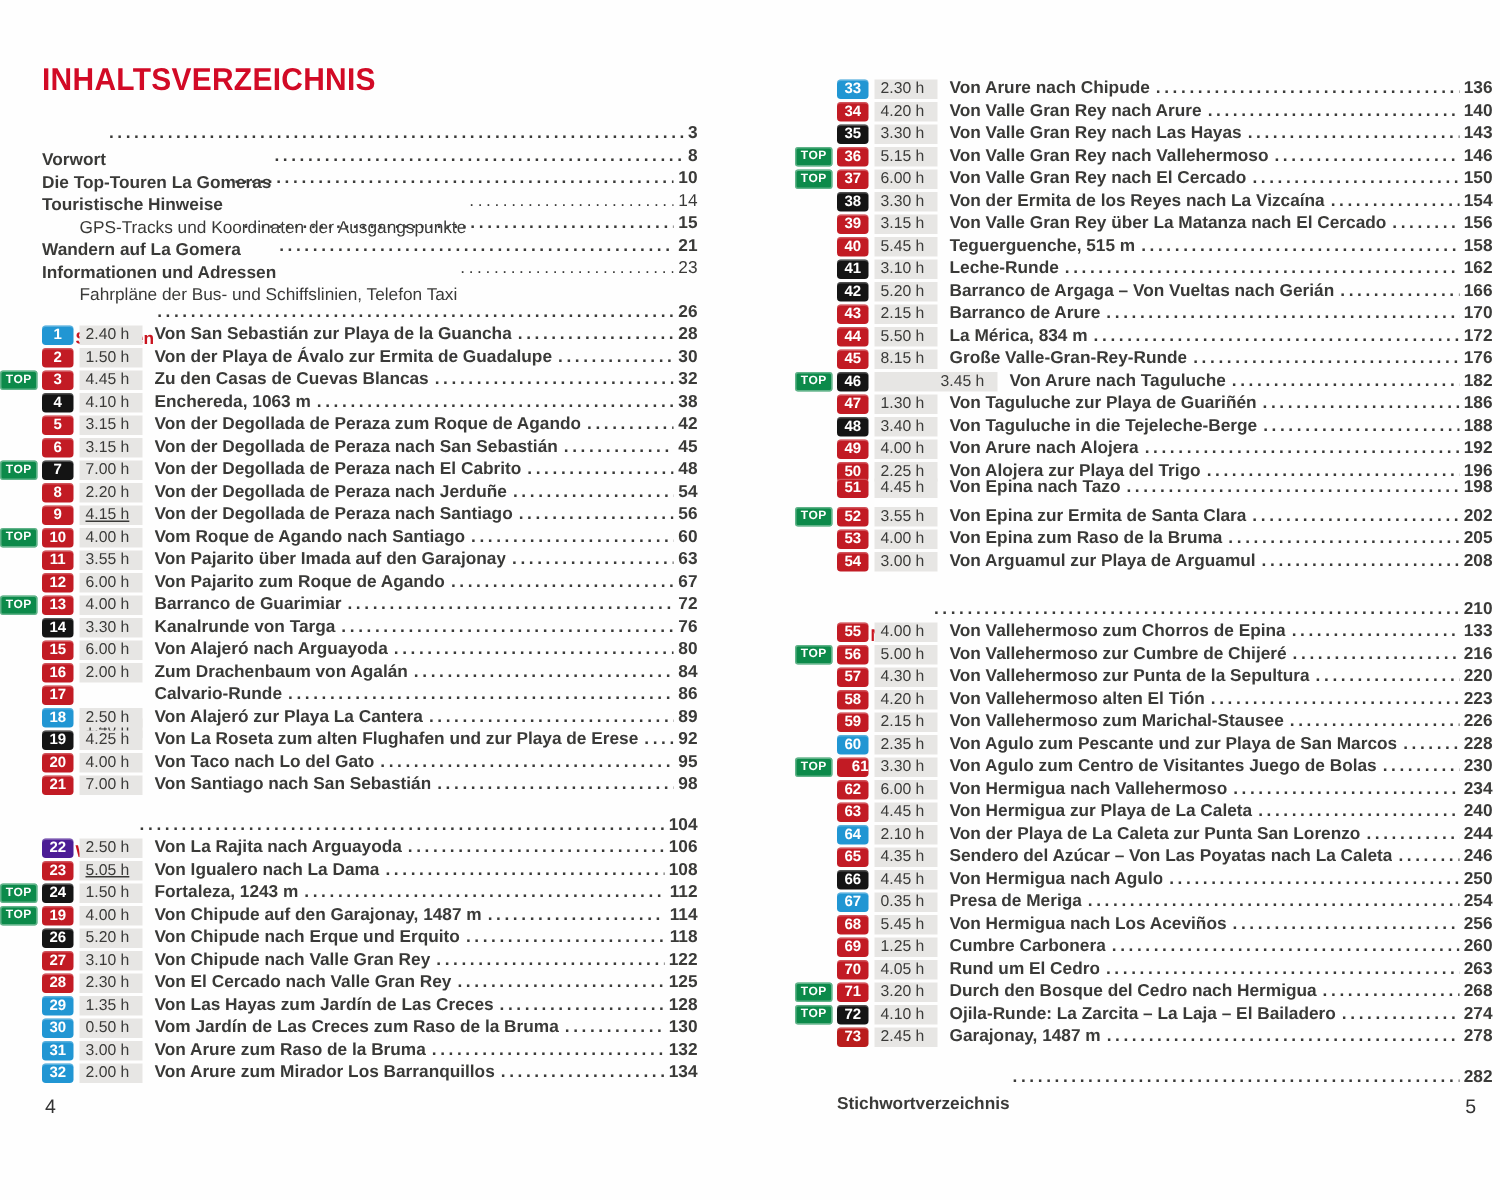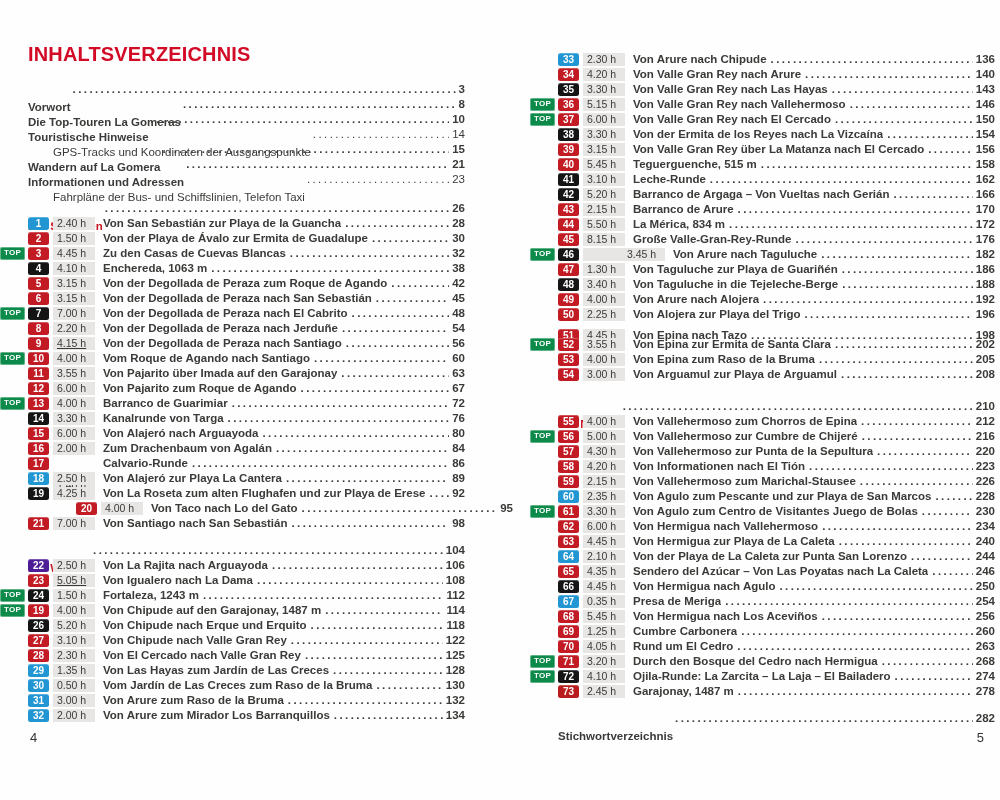--- a/index.html
+++ b/index.html
@@ -235,21 +235,21 @@
         <span class="dots">................................................................................................................................................................</span>
         <span class="pg">89</span>
       </div>
       <div class="row tour" style="top: 486px;">
         <span class="badge" style="background: rgb(20, 20, 20);">19</span>
         <span class="time" style="background: rgb(231, 230, 228);">4.25 h</span>
         <span class="titletext">Von La Roseta zum alten Flughafen und zur Playa de Erese</span>
         <span class="dots">................................................................................................................................................................</span>
         <span class="pg">92</span>
       </div>
-      <div class="row tour" style="top: 501px; margin-left: 48px;">
+      <div class="row tour" style="top: 501px;">
         <span class="badge" style="background: rgb(194, 27, 36);">20</span>
         <span class="time" style="background: rgb(231, 230, 228);">4.00 h</span>
         <span class="titletext">Von Taco nach Lo del Gato</span>
         <span class="dots">................................................................................................................................................................</span>
         <span class="pg">95</span>
       </div>
       <div class="row tour" style="top: 516px;">
         <span class="badge" style="background: rgb(194, 27, 36);">21</span>
         <span class="time" style="background: rgb(231, 230, 228);">7.00 h</span>
         <span class="titletext">Von Santiago nach San Sebastián</span>
@@ -464,21 +464,21 @@
         <span class="dots">................................................................................................................................................................</span>
         <span class="pg">192</span>
       </div>
       <div class="row tour" style="top: 307px;">
         <span class="badge" style="background: rgb(194, 27, 36);">50</span>
         <span class="time" style="background: rgb(231, 230, 228);">2.25 h</span>
         <span class="titletext">Von Alojera zur Playa del Trigo</span>
         <span class="dots">................................................................................................................................................................</span>
         <span class="pg">196</span>
       </div>
-      <div class="row tour" style="top: 328px;">
+      <div class="row tour" style="top: 318px;">
         <span class="badge" style="background: rgb(194, 27, 36);">51</span>
         <span class="time" style="background: rgb(231, 230, 228);">4.45 h</span>
         <span class="titletext">Von Epina nach Tazo</span>
         <span class="dots">................................................................................................................................................................</span>
         <span class="pg">198</span>
       </div>
       <div class="row tour" style="top: 337px;">
         <span class="topbadge" style="background: rgb(12, 138, 74);">TOP</span>
         <span class="badge" style="background: rgb(194, 27, 36);">52</span>
         <span class="time" style="background: rgb(231, 230, 228);">3.55 h</span>
@@ -503,61 +503,61 @@
       <div class="row" style="top: 399px;">
         <span class="lead-label" style="color: rgb(201, 20, 31);">Der Norden</span>
         <span class="dots">................................................................................................................................................................</span>
         <span class="pg">210</span>
       </div>
       <div class="row tour" style="top: 414px;">
         <span class="badge" style="background: rgb(194, 27, 36);">55</span>
         <span class="time" style="background: rgb(231, 230, 228);">4.00 h</span>
         <span class="titletext">Von Vallehermoso zum Chorros de Epina</span>
         <span class="dots">................................................................................................................................................................</span>
-        <span class="pg">212</span>
+        <span class="pg">133</span>
       </div>
       <div class="row tour" style="top: 429px;">
         <span class="topbadge" style="background: rgb(12, 138, 74);">TOP</span>
         <span class="badge" style="background: rgb(194, 27, 36);">56</span>
         <span class="time" style="background: rgb(231, 230, 228);">5.00 h</span>
         <span class="titletext">Von Vallehermoso zur Cumbre de Chijeré</span>
         <span class="dots">................................................................................................................................................................</span>
         <span class="pg">216</span>
       </div>
       <div class="row tour" style="top: 444px;">
         <span class="badge" style="background: rgb(194, 27, 36);">57</span>
         <span class="time" style="background: rgb(231, 230, 228);">4.30 h</span>
         <span class="titletext">Von Vallehermoso zur Punta de la Sepultura</span>
         <span class="dots">................................................................................................................................................................</span>
         <span class="pg">220</span>
       </div>
       <div class="row tour" style="top: 459px;">
         <span class="badge" style="background: rgb(194, 27, 36);">58</span>
         <span class="time" style="background: rgb(231, 230, 228);">4.20 h</span>
-        <span class="titletext">Von Informationen nach El Tión</span>
+        <span class="titletext">Von Vallehermoso alten El Tión</span>
         <span class="dots">................................................................................................................................................................</span>
         <span class="pg">223</span>
       </div>
       <div class="row tour" style="top: 474px;">
         <span class="badge" style="background: rgb(194, 27, 36);">59</span>
         <span class="time" style="background: rgb(231, 230, 228);">2.15 h</span>
         <span class="titletext">Von Vallehermoso zum Marichal-Stausee</span>
         <span class="dots">................................................................................................................................................................</span>
         <span class="pg">226</span>
       </div>
       <div class="row tour" style="top: 489px;">
         <span class="badge" style="background: rgb(33, 150, 211);">60</span>
         <span class="time" style="background: rgb(231, 230, 228);">2.35 h</span>
         <span class="titletext">Von Agulo zum Pescante und zur Playa de San Marcos</span>
         <span class="dots">................................................................................................................................................................</span>
         <span class="pg">228</span>
       </div>
       <div class="row tour" style="top: 504px;">
         <span class="topbadge" style="background: rgb(12, 138, 74);">TOP</span>
-        <span class="badge" style="background: rgb(194, 27, 36);">61</span>
+        <span class="badge" style="background: rgb(194, 27, 36); text-align: right;">61</span>
         <span class="time" style="background: rgb(231, 230, 228);">3.30 h</span>
         <span class="titletext">Von Agulo zum Centro de Visitantes Juego de Bolas</span>
         <span class="dots">................................................................................................................................................................</span>
         <span class="pg">230</span>
       </div>
       <div class="row tour" style="top: 519px;">
         <span class="badge" style="background: rgb(194, 27, 36);">62</span>
         <span class="time" style="background: rgb(231, 230, 228);">6.00 h</span>
         <span class="titletext">Von Hermigua nach Vallehermoso</span>
         <span class="dots">................................................................................................................................................................</span>

